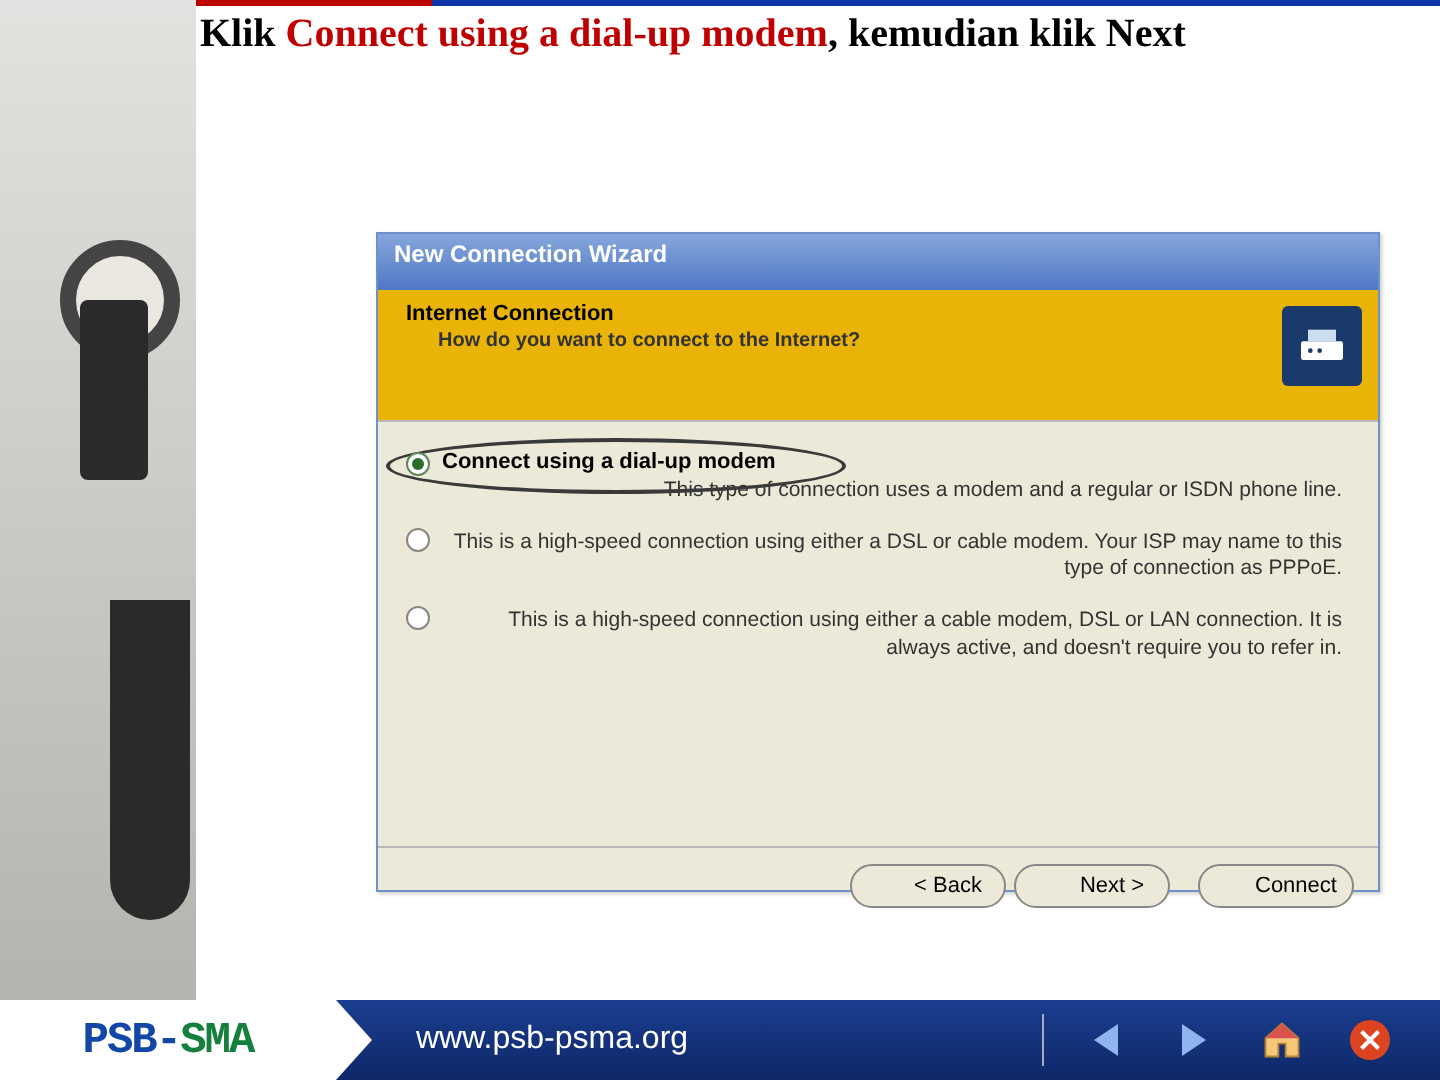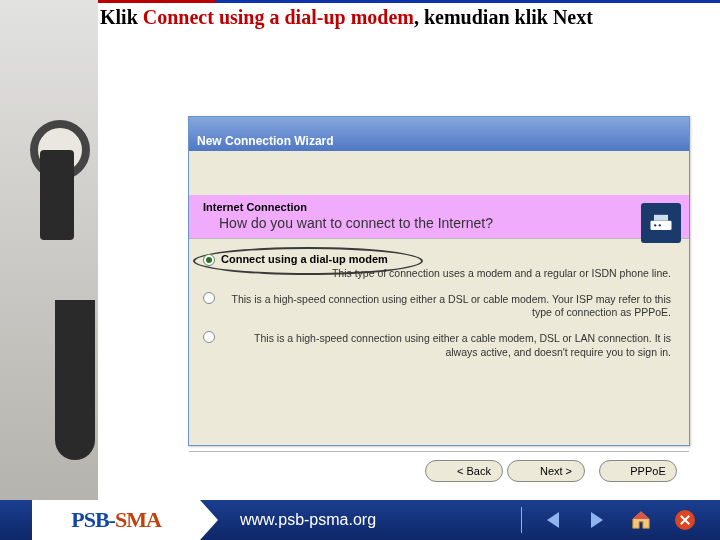--- a/index.html
+++ b/index.html
@@ -30,28 +30,28 @@
   }
   .instruction .red { color: #c00000; }
   .wizard {
     position: absolute; left: 188px; top: 116px; width: 502px; height: 330px;
     border: 1px solid #6b93c7; background: #ece9d8;
     font-size: 11px;
     box-shadow: 1px 1px 2px rgba(0,0,0,0.2);
   }
   .titlebar {
     height: 28px; background: linear-gradient(#86a7dd, #4f78c4);
-    color: #fff; font-weight: bold; padding: 17px 8px; font-size: 12px;
+    color: #fff; font-weight: bold; padding: 3px 8px; font-size: 12px;
   }
   .wiz-header {
-    background: #f0abfc; height: 44px; border-bottom: 1px solid #b8b8b8;
-    padding: 6px 64px 4px 14px; position: relative; margin-top: 44px;
+    background: #eab308; height: 66px; border-bottom: 1px solid #b8b8b8;
+    padding: 6px 64px 4px 14px; position: relative;
   }
   .wiz-header .h-title { font-weight: bold; font-size: 11px; color: #000; }
-  .wiz-header .h-sub { font-size: 14px; color: #333; padding-left: 16px; padding-top: 2px; }
+  .wiz-header .h-sub { font-size: 10px; color: #333; padding-left: 16px; padding-top: 2px; font-weight: bold; }
   .wiz-icon {
     position: absolute; right: 8px; top: 8px; width: 40px; height: 40px;
     background: #1a3a6b; border-radius: 3px;
     display:flex; align-items:center; justify-content:center;
   }
   .wiz-icon svg { width: 28px; height: 28px; }
   .wiz-body {
     padding: 14px 18px 6px 32px; height: 212px;
   }
   .opt { position: relative; margin-bottom: 10px; }
@@ -86,25 +86,24 @@
   }
   .wbtn.cancel { margin-left: 10px; }
   .bottom-bar {
     position: absolute; left: 0; bottom: 0; width: 100%; height: 40px;
     background: linear-gradient(#1b3e8f, #0e2768);
     display: flex; align-items: center;
   }
   .logo {
     background: #fff; height: 40px; width: 168px;
     display:flex; align-items:center; justify-content:center;
-    font-family: Liberation Serif, serif; font-weight: 900; font-size: 22px;
+    font-family: Liberation Mono, monospace; font-weight: 900; font-size: 22px;
     letter-spacing: -1px;
-    margin-left: 32px;
-  }
-  .logo .p { color:#1246a7; } .logo .s { color:#c2410c; }
+  }
+  .logo .p { color:#1246a7; } .logo .s { color:#15803d; }
   .tri { width:0; height:0; border-top:20px solid transparent; border-bottom:20px solid transparent; border-left:18px solid #fff; }
   .url { color:#fff; font-size:16px; margin-left:22px; flex:1; }
   .divider { width:1px; height:26px; background:#aab; margin-right:20px; }
   .nav-icons { display:flex; align-items:center; gap:22px; padding-right:24px; }
   .nav-btn { width:22px; height:22px; display:flex; align-items:center; justify-content:center; cursor:pointer; }
   .arrow-l, .arrow-r {
     width:0; height:0; border-top:8px solid transparent; border-bottom:8px solid transparent;
   }
   .arrow-l { border-right:12px solid #8fb4f0; }
   .arrow-r { border-left:12px solid #8fb4f0; }
@@ -156,31 +155,31 @@
     </div>
     <div class="wiz-body">
       <div class="opt first">
         <div class="circle-anno"></div>
         <span class="radio sel"></span>
         <div class="olabel">Connect using a dial-up modem</div>
         <div class="odesc">This type of connection uses a modem and a regular or ISDN phone line.</div>
       </div>
       <div class="opt">
         <span class="radio unsel"></span>
-        <div class="odesc">This is a high-speed connection using either a DSL or cable modem. Your ISP may refer to this type of connection as PPPoE.</div>
+        <div class="odesc">This is a high-speed connection using either a DSL or cable modem. Your ISP may name to this type of connection as PPPoE.</div>
       </div>
       <div class="opt">
         <span class="radio unsel"></span>
-        <div class="odesc">This is a high-speed connection using either a cable modem, DSL or LAN connection. It is always active, and doesn't require you to sign in.</div>
+        <div class="odesc">This is a high-speed connection using either a cable modem, DSL or LAN connection. It is always active, and doesn't require you to refer in.</div>
       </div>
     </div>
     <div class="wiz-footer">
       <div class="wbtn">&lt; Back</div>
       <div class="wbtn">Next &gt;</div>
-      <div class="wbtn cancel">PPPoE</div>
+      <div class="wbtn cancel">Connect</div>
     </div>
   </div>
 
   <div class="bottom-bar">
     <div class="logo">
       <span class="p">PSB-</span>
         <span class="s">SMA</span>
     </div>
     <div class="tri"></div>
     <div class="url">www.psb-psma.org</div>

